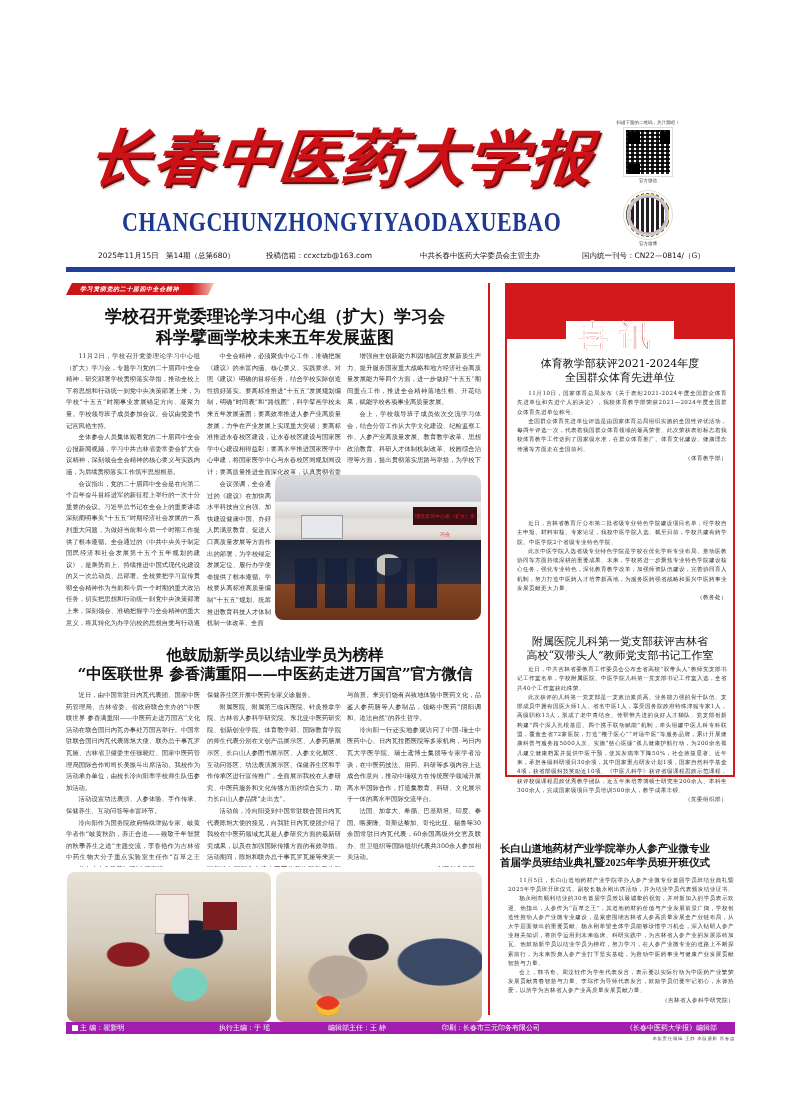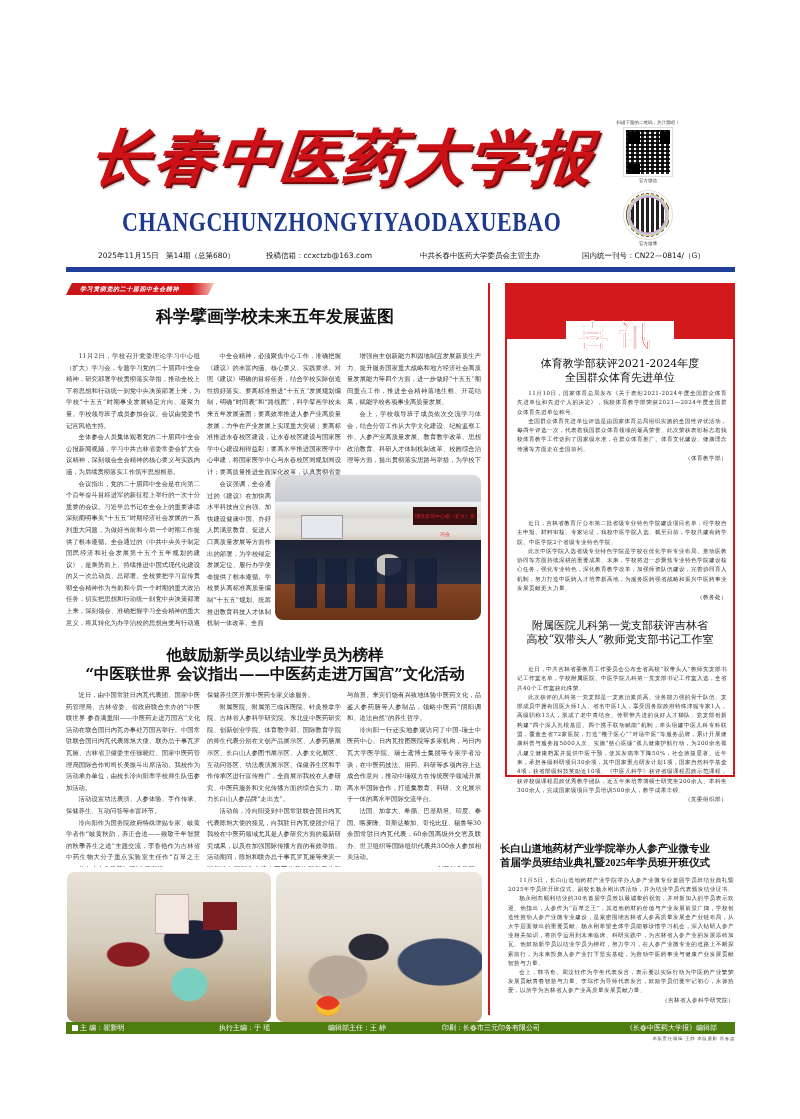--- a/index.html
+++ b/index.html
@@ -157,21 +157,21 @@
   }
   .art-last-text {
     position: absolute; left: 508px; top: 876px; width: 226px; font-family: "DejaVu Serif", serif;
     font-size: 5.6px; line-height: 9.2px; color: #333; text-align: justify; letter-spacing: 0.4px;
   }
   .art-last-text p { text-indent: 2em; }
   .art-last-text .src { display: block; text-align: right; text-indent: 0; }
 
   
   .footer-bar {
-    position: absolute; left: 66px; top: 1022px; width: 669px; height: 12px; background: #4d7c0f;
+    position: absolute; left: 66px; top: 1022px; width: 669px; height: 12px; background: #a21caf;
     font-family: "DejaVu Sans", sans-serif; font-size: 7px; color: #fff; line-height: 12px;
   }
   .footer-bar span { position: absolute; top: 0; white-space: nowrap; }
   .footer-bar .sq { display: inline-block; width: 6px; height: 6px; background: #fff; margin-right: 2px; vertical-align: -0.5px; }
   .footer-note {
     position: absolute; left: 580px; top: 1036px; width: 155px; text-align: right;
     font-family: "DejaVu Serif", serif; font-size: 4.5px; color: #555; letter-spacing: 0.6px;
   }
 </style>
 </head>
@@ -208,20 +208,21 @@
     <span style="left:0">2025年11月15日</span>
     <span style="left:68px">第14期（总第680）</span>
     <span style="left:168px">投稿信箱：ccxctzb@163.com</span>
     <span style="left:322px">中共长春中医药大学委员会主管主办</span>
     <span style="left:484px">国内统一刊号：CN22—0814/（G）</span>
   </div>
   <div class="rule-blue"></div>
 
   <div class="section-tag">学习贯彻党的二十届四中全会精神</div>
   <div class="art1-title">
+    <div>学校召开党委理论学习中心组（扩大）学习会</div>
     <div>科学擘画学校未来五年发展蓝图</div>
   </div>
 
   <div class="col-text" style="left:66px; top:350px; width:134px; height:278px;">
     <p>11月2日，学校召开党委理论学习中心组（扩大）学习会，专题学习党的二十届四中全会精神，研究部署学校贯彻落实举措，推动全校上下将思想和行动统一到党中央决策部署上来，为学校“十五五”时期事业发展锚定方向、凝聚力量。学校领导班子成员参加会议。会议由党委书记宫凤艳主持。</p>
     <p>全体参会人员集体观看党的二十届四中全会公报新闻视频，学习中共吉林省委常委会扩大会议精神，深刻领会全会精神的核心要义与实践内涵，为后续贯彻落实工作筑牢思想根基。</p>
     <p>会议指出，党的二十届四中全会是在向第二个百年奋斗目标进军的新征程上举行的一次十分重要的会议。习近平总书记在全会上的重要讲话深刻阐明事关“十五五”时期经济社会发展的一系列重大问题，为做好当前和今后一个时期工作提供了根本遵循。全会通过的《中共中央关于制定国民经济和社会发展第十五个五年规划的建议》，是乘势而上、持续推进中国式现代化建设的又一次总动员、总部署。全校要把学习宣传贯彻全会精神作为当前和今后一个时期的重大政治任务，切实把思想和行动统一到党中央决策部署上来，深刻领会、准确把握学习全会精神的重大意义，将其转化为办学治校的思想自觉与行动遵循。</p>
 
   </div>
   <div class="col-text" style="left:207px; top:350px; width:134px; height:128px;">
@@ -237,21 +238,21 @@
   </div>
 
   <div class="photo photo-meeting">
     <div class="screen"></div>
     <div class="banner">理论学习中心组（扩大）学习会</div>
     <div class="chairs"></div>
   </div>
 
   <div class="art2-title">
     <div>他鼓励新学员以结业学员为榜样</div>
-    <div>“中医联世界 会议指出——中医药走进万国宫”文化活动</div>
+    <div>“中医联世界 参香满重阳——中医药走进万国宫”官方微信</div>
   </div>
 
   <div class="col-text" style="left:66px; top:689px; width:134px; height:178px;">
     <p>近日，由中国常驻日内瓦代表团、国家中医药管理局、吉林省委、省政府联合主办的“中医联世界 参香满重阳——中医药走进万国宫”文化活动在联合国日内瓦办事处万国宫举行。中国常驻联合国日内瓦代表陈旭大使、联办总干事瓦罗瓦娅、吉林省卫健委主任徐晓红、国家中医药管理局国际合作司司长吴振斗出席活动。我校作为活动承办单位，由校长冷向阳率学校师生队伍参加活动。</p>
     <p>活动设置功法表演、人参体验、手作传承、保健养生、互动问答等丰富环节。</p>
     <p>冷向阳作为国务院政府特殊津贴专家、岐黄学者作“岐黄秋韵，养正合道——致敬千年智慧的秋季养生之道”主题交流，李香艳作为吉林省中药生物大分子重点实验室主任作“百草之王——长白山人参科普知识”主题宣讲。</p>
 
   </div>
   <div class="col-text" style="left:207px; top:689px; width:134px; height:178px;">
     <p style="text-indent:0">保健养生区开展中医药专家义诊服务。</p>
@@ -289,21 +290,21 @@
       <p>全国群众体育先进单位评选是由国家体育总局组织实施的全国性评优活动，每四年评选一次，代表着我国群众体育领域的最高荣誉。此次荣获表彰标志着我校体育教学工作达到了国家级水准，在群众体育推广、体育文化建设、健康理念传播等方面走在全国前列。</p>
       <span class="src">（体育教学部）</span>
     </div>
 
     <div class="r-text" style="top:234px;">
       <p>近日，吉林省教育厅公布第二批省级专业特色学院建设项目名单，经学校自主申报、材料审核、专家论证，我校中医学院入选。截至目前，学校共建有药学院、中医学院2个省级专业特色学院。</p>
       <p>此次中医学院入选省级专业特色学院是学校在优化学科专业布局、推动医教协同等方面持续深耕的重要成果。未来，学校将进一步聚焦专业特色学院建设核心任务，强化专业特色，深化教育教学改革，加强师资队伍建设，完善协同育人机制，努力打造中医药人才培养新高地，为服务医药强省战略和振兴中医药事业发展贡献更大力量。</p>
       <span class="src">（教务处）</span>
     </div>
 
-    <div class="r-title" style="top:334px;">
+    <div class="r-title" style="top:350px;">
       <div>附属医院儿科第一党支部获评吉林省</div>
       <div>高校“双带头人”教师党支部书记工作室</div>
     </div>
     <div class="r-text" style="top:380px;">
       <p>近日，中共吉林省委教育工作委员会公布全省高校“双带头人”教师党支部书记工作室名单，学校附属医院、中医学院儿科第一党支部书记工作室入选，全省共40个工作室获此殊荣。</p>
       <p>此次获评的儿科第一党支部是一支政治素质高、业务能力强的骨干队伍。支部成员中拥有国医大师1人、省名中医1人，享受国务院政府特殊津贴专家1人，高级职称13人，形成了老中青结合、传帮带共进的良好人才梯队。党支部创新构建“四个深入扎根基层、四个携手联动赋能”机制，牵头组建中医儿科专科联盟，覆盖全省72家医院，打造“鞭子医心”“对话中医”等服务品牌，累计开展健康科普与服务超5000人次。实施“慈心医缘”孤儿健康护航行动，为200余名孤儿建立健康档案并提供中医干预，使其发病率下降50%，社会效益显著。近年来，承担各级科研项目30余项，其中国家重点研发计划1项，国家自然科学基金4项，获省部级科技奖励近10项。《中医儿科学》获评省级课程思政示范课程，获评校级课程思政优秀教学团队，近五年来培养博硕士研究生200余人、本科生300余人，完成国家级项目学员培训500余人，教学成果丰硕。</p>
       <span class="src">（党委组织部）</span>
     </div>
   </div>
 

